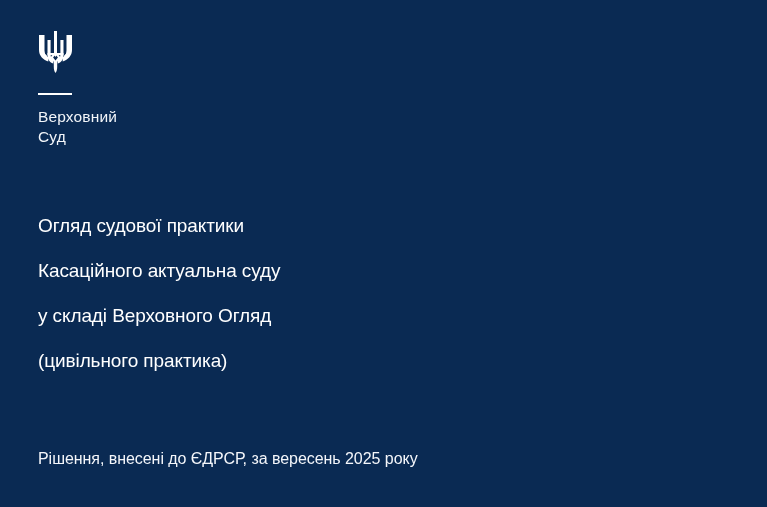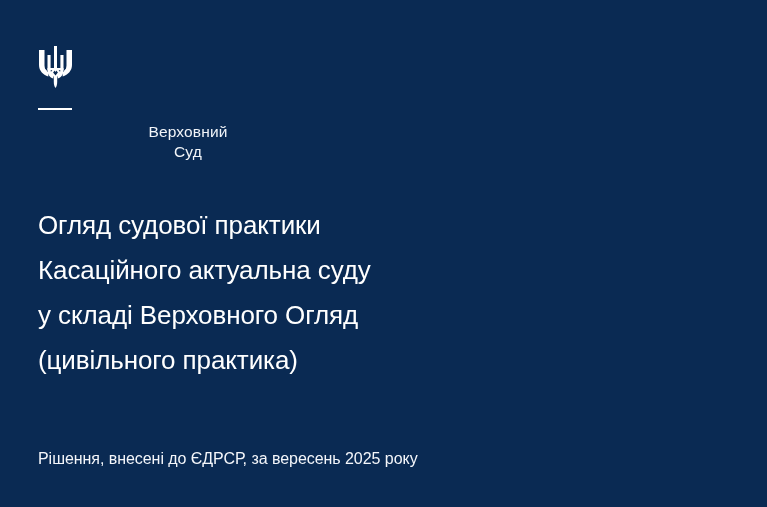--- a/index.html
+++ b/index.html
@@ -22,23 +22,22 @@
     width: 767px;
     height: 507px;
     background: #0a2a53;
     box-sizing: border-box;
   }
 
   
   .brand {
     position: absolute;
     left: 38px;
-    top: 46px;
+    top: 31px;
     width: 300px;
-    text-align: center;
   }
 
   .emblem {
     display: block;
     width: 35px;
     height: 42px;
   }
 
   .emblem svg {
     display: block;
@@ -65,21 +64,21 @@
 
   
   .title-block {
     position: absolute;
     left: 38px;
     top: 203px;
     width: 640px;
   }
 
   .title-line {
-    font-size: 26px;
+    font-size: 19px;
     line-height: 45px;
     font-weight: 400;
     letter-spacing: -0.1px;
     color: #ffffff;
     white-space: nowrap;
   }
 
   
   .subtitle {
     position: absolute;

